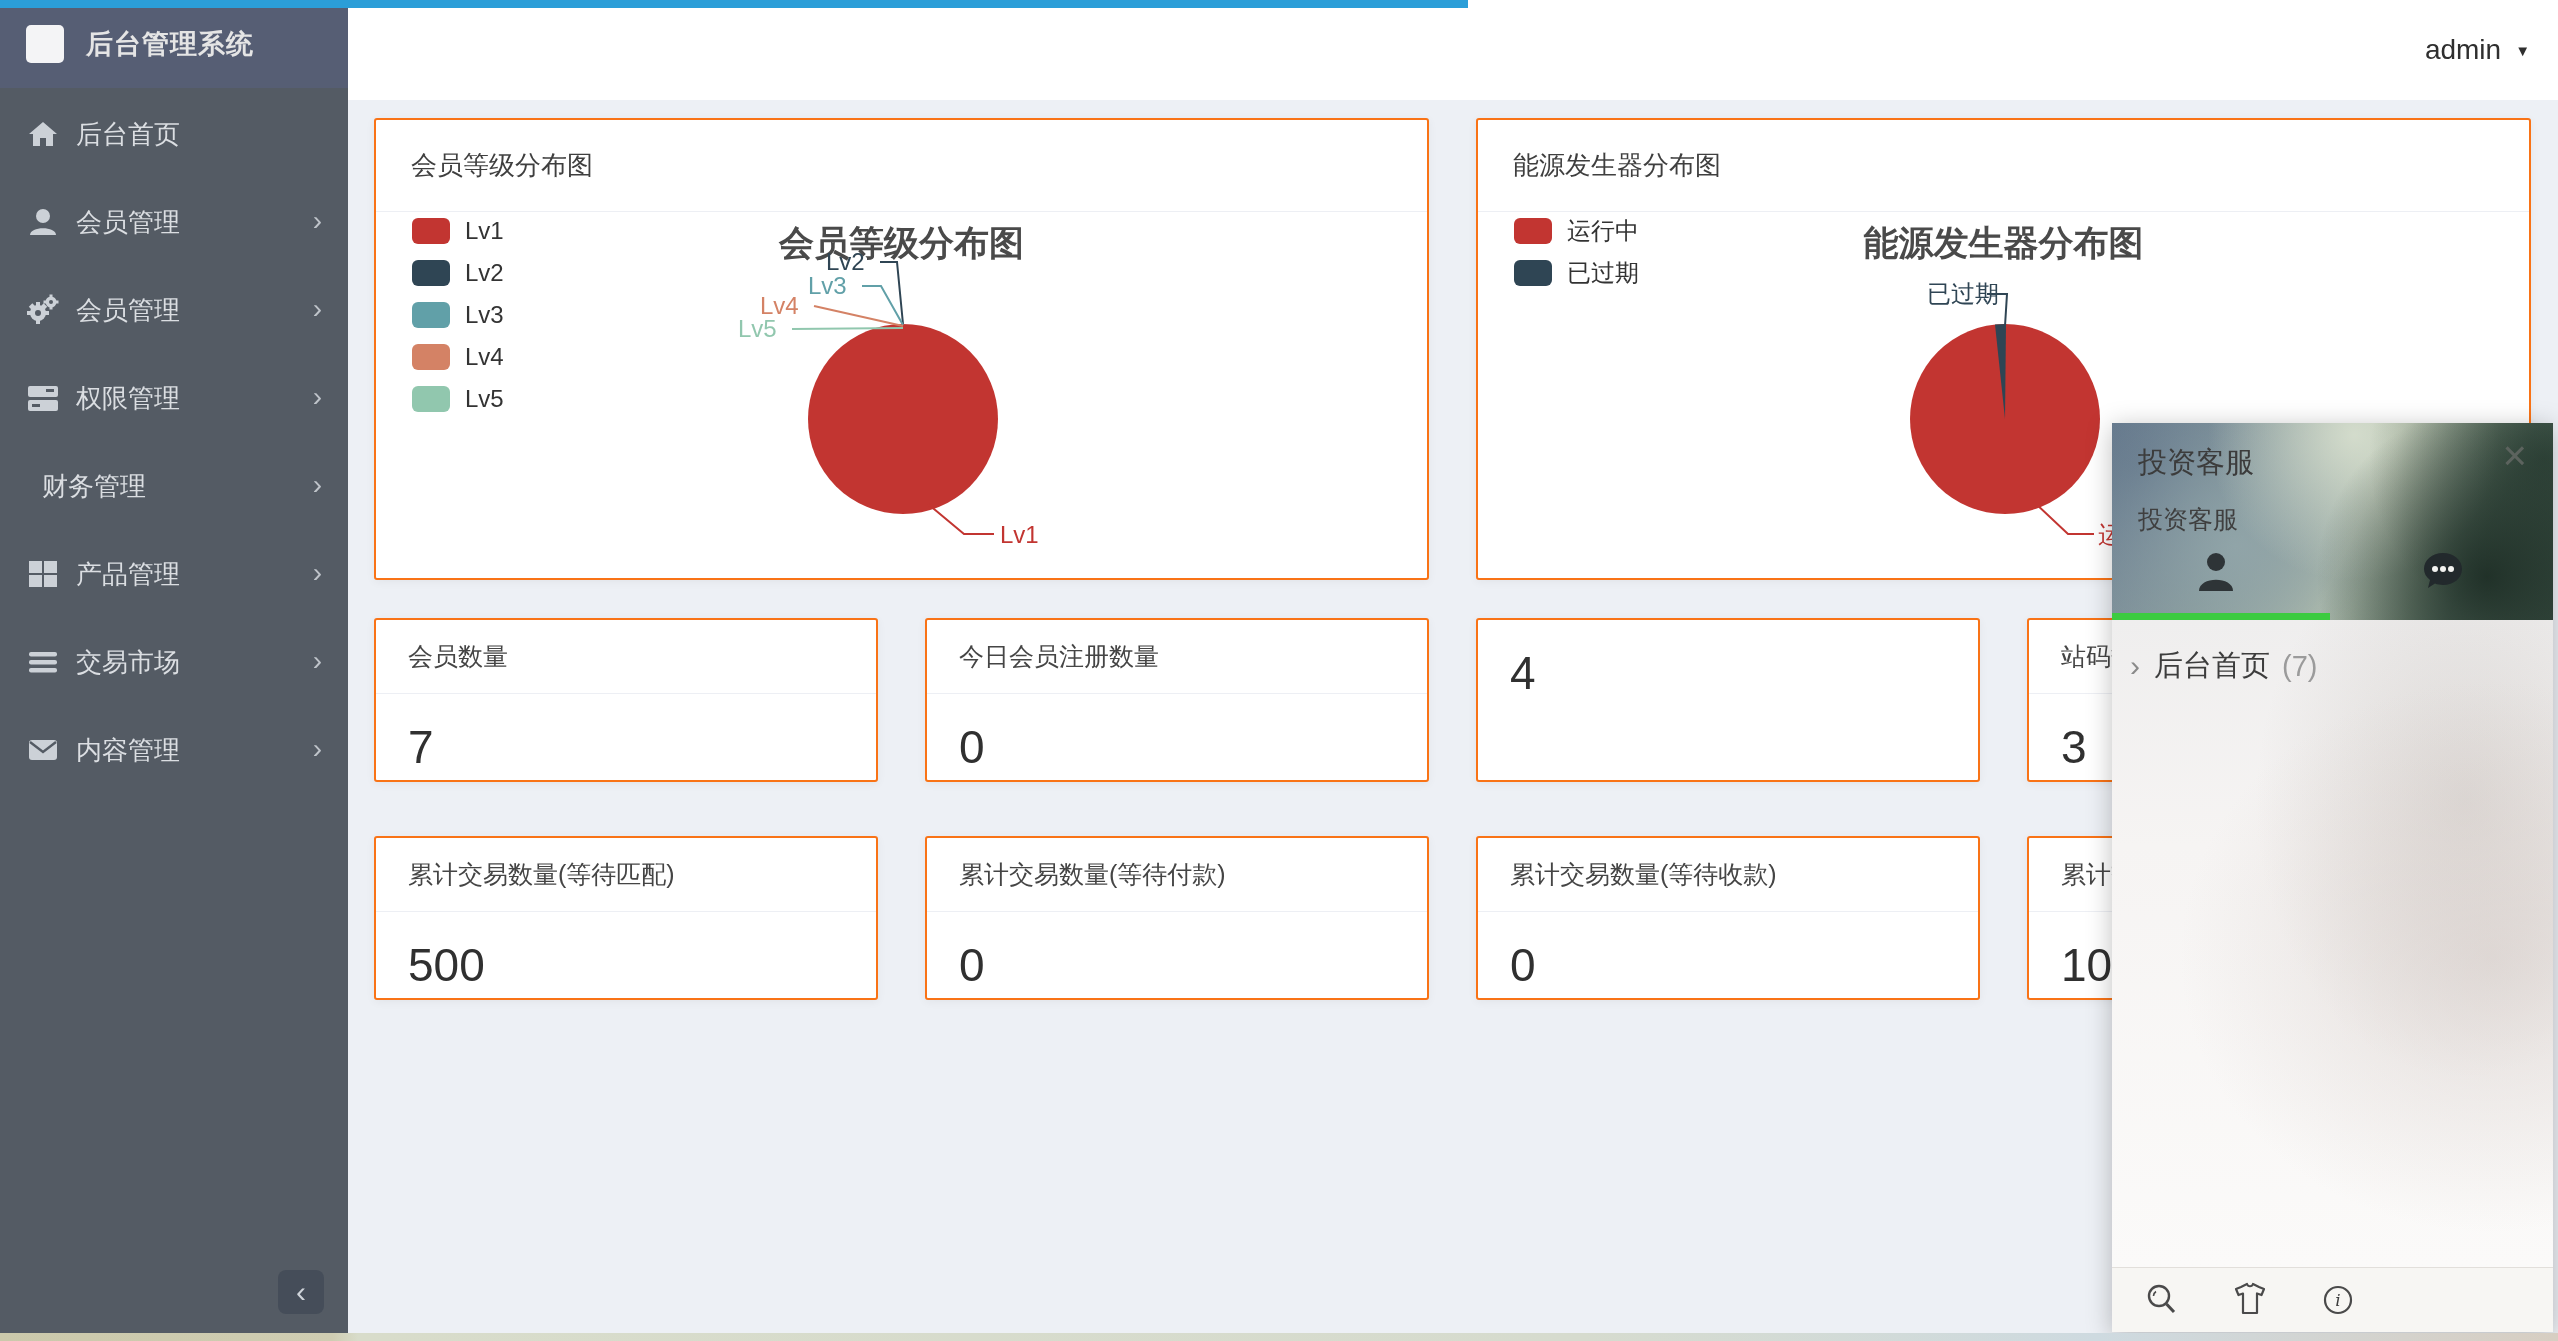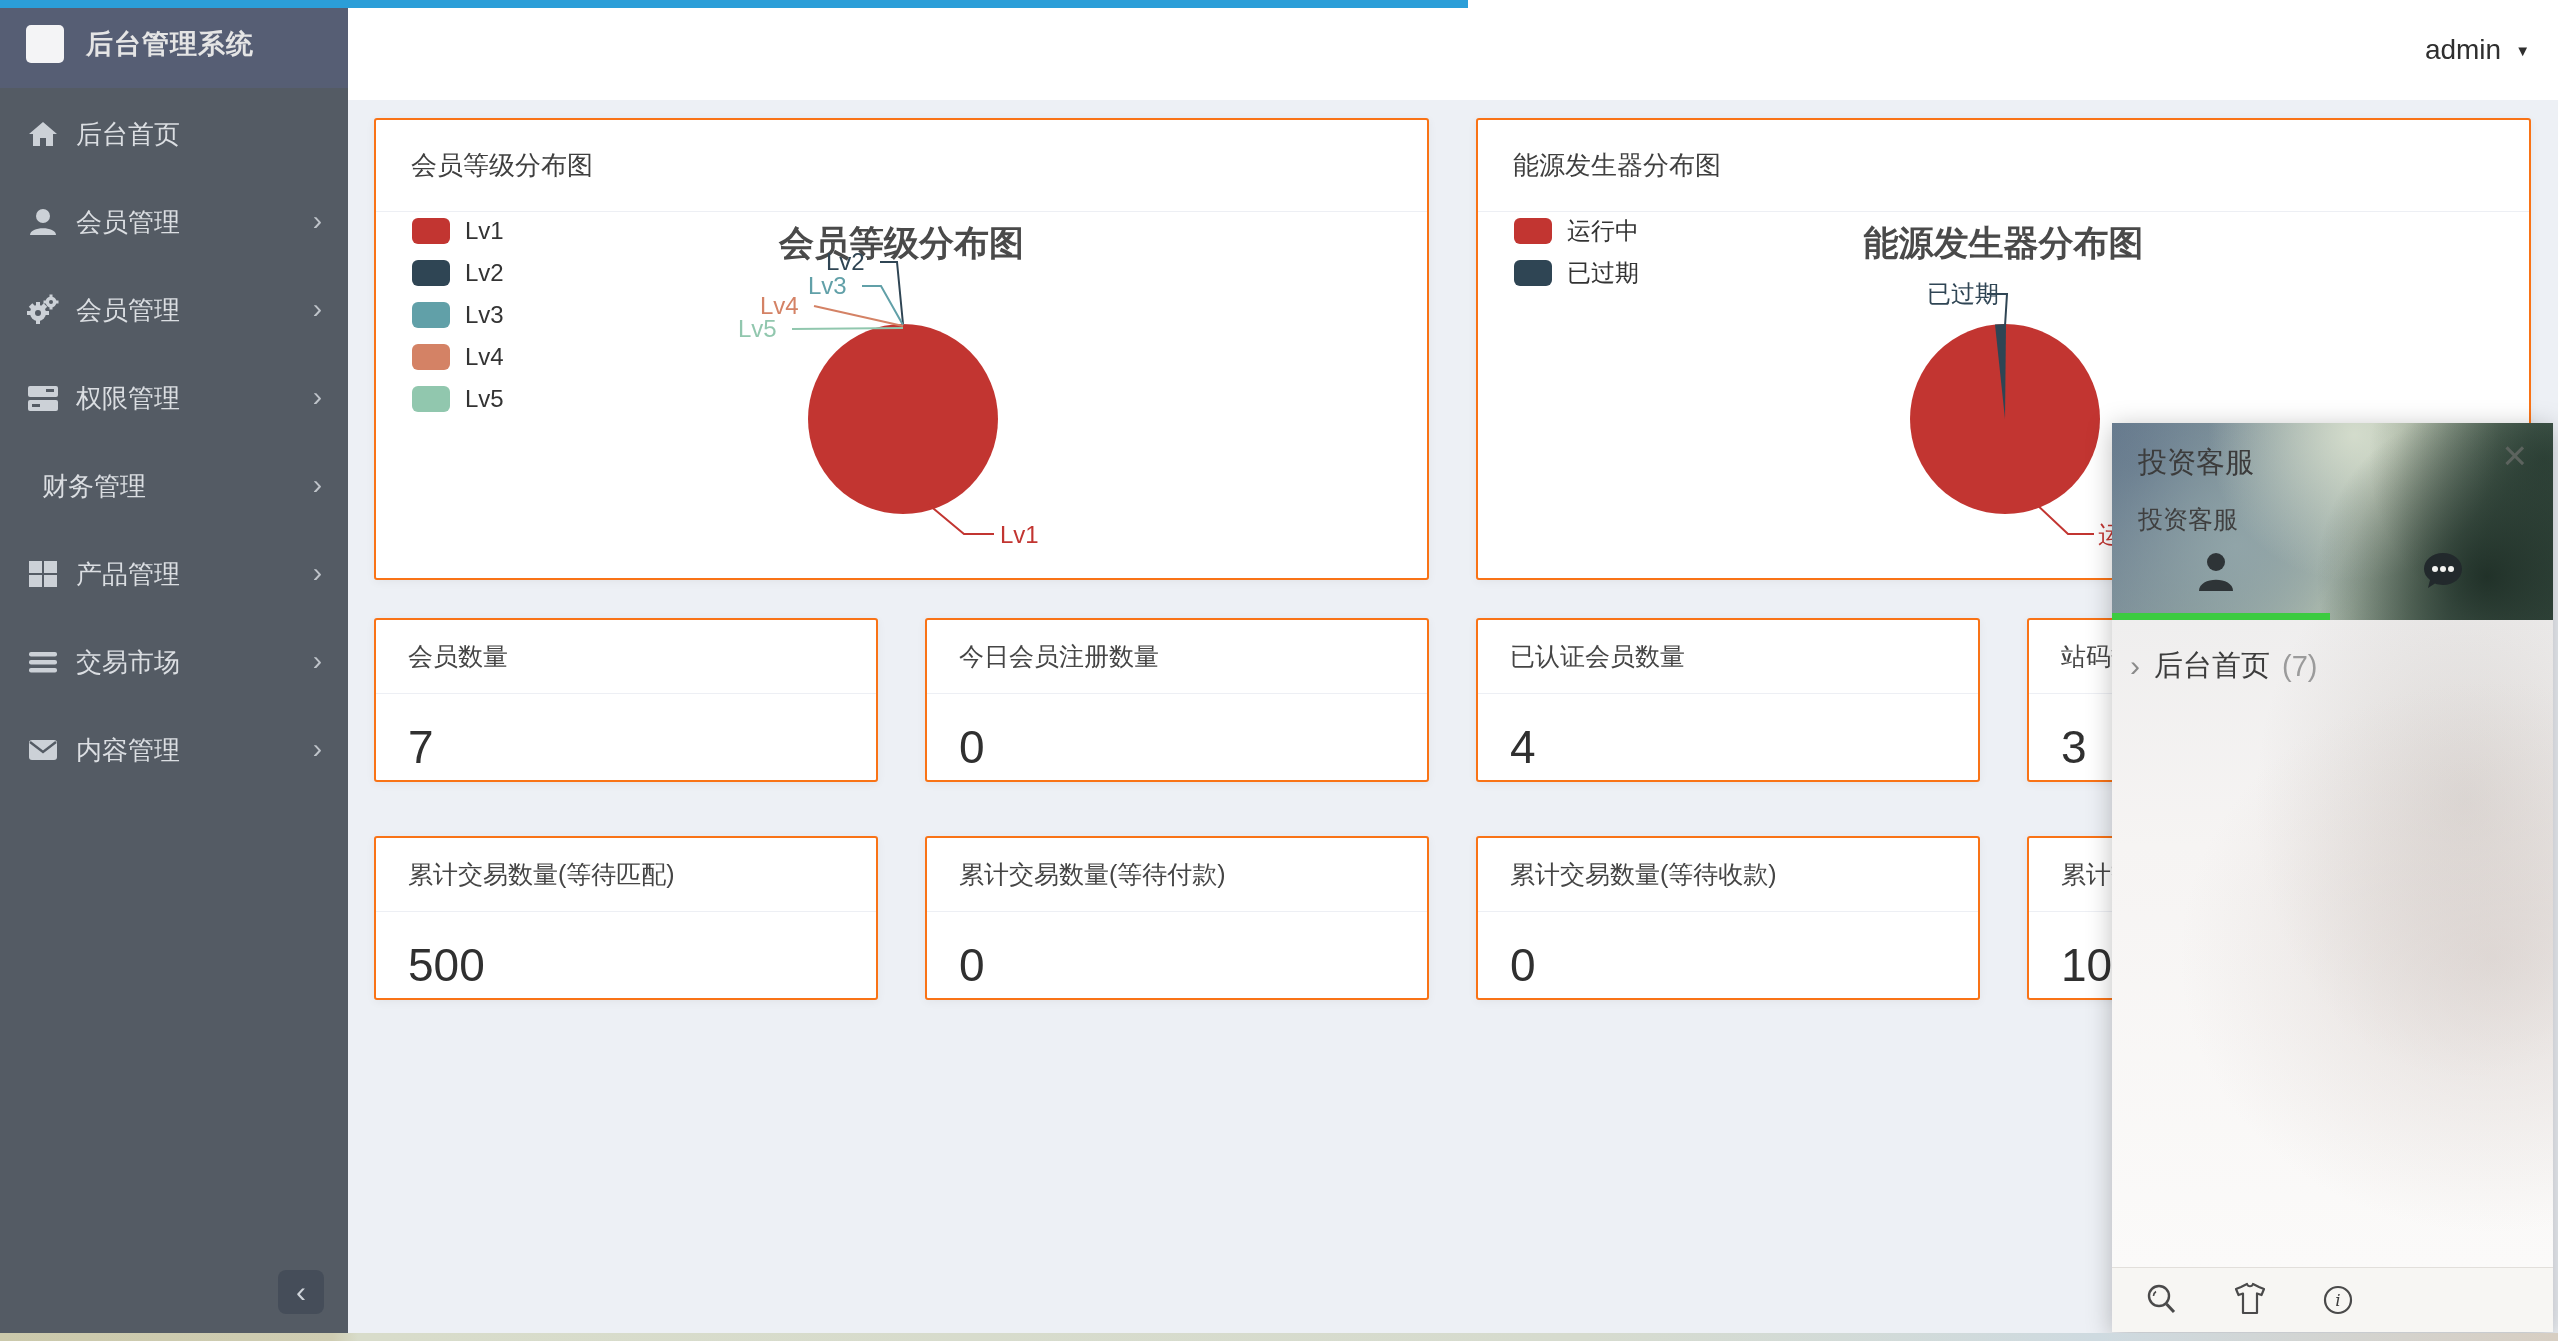--- a/index.html
+++ b/index.html
@@ -277,21 +277,20 @@
 
 <section class="card stat-card" style="left:374px;top:618px;">
   <div class="stat-head">会员数量</div>
   <div class="stat-value">7</div>
 </section>
 <section class="card stat-card" style="left:925px;top:618px;">
   <div class="stat-head">今日会员注册数量</div>
   <div class="stat-value">0</div>
 </section>
 <section class="card stat-card" style="left:1476px;top:618px;">
-  <div class="stat-head">已认证会员数量</div>
   <div class="stat-value">4</div>
 </section>
 <section class="card stat-card" style="left:2027px;top:618px;">
   <div class="stat-head">站码数量</div>
   <div class="stat-value">3</div>
 </section>
 
 <section class="card stat-card" style="left:374px;top:836px;">
   <div class="stat-head">累计交易数量(等待匹配)</div>
   <div class="stat-value">500</div>

